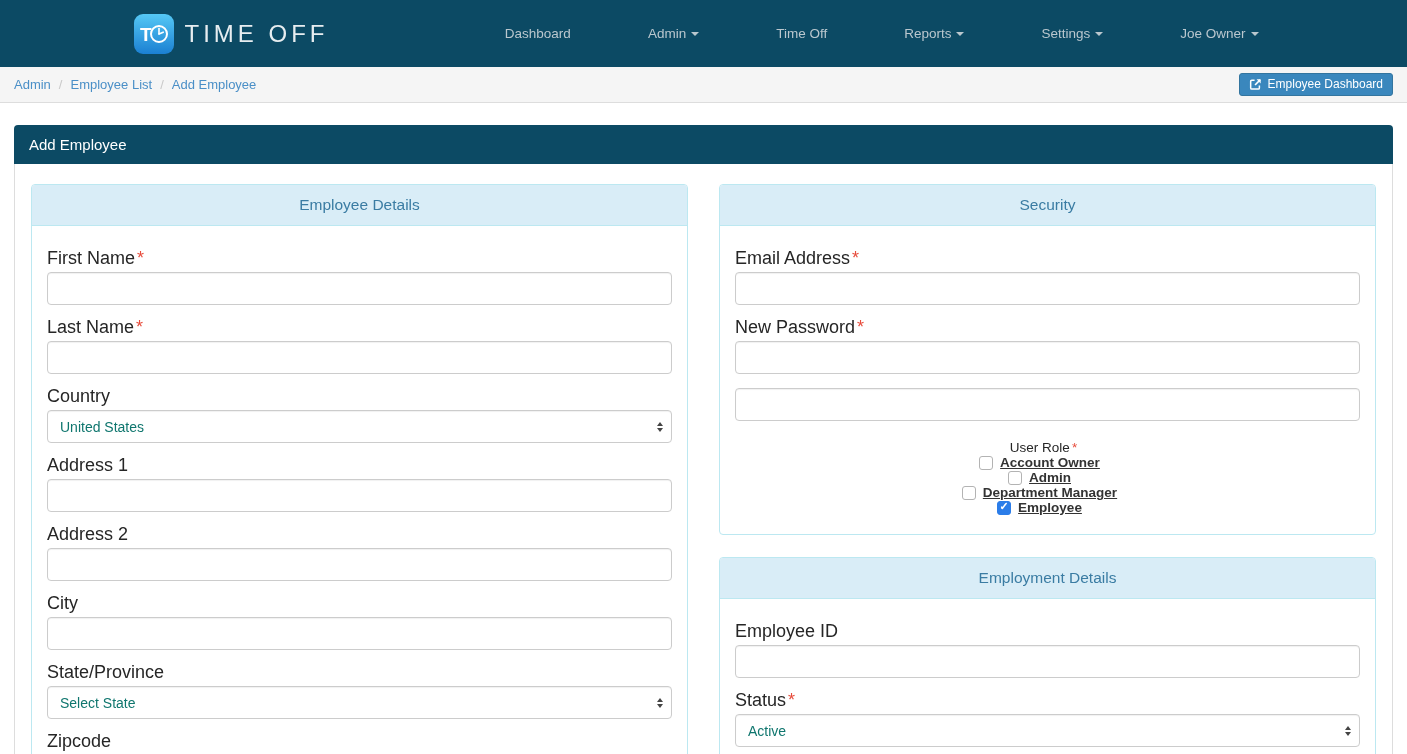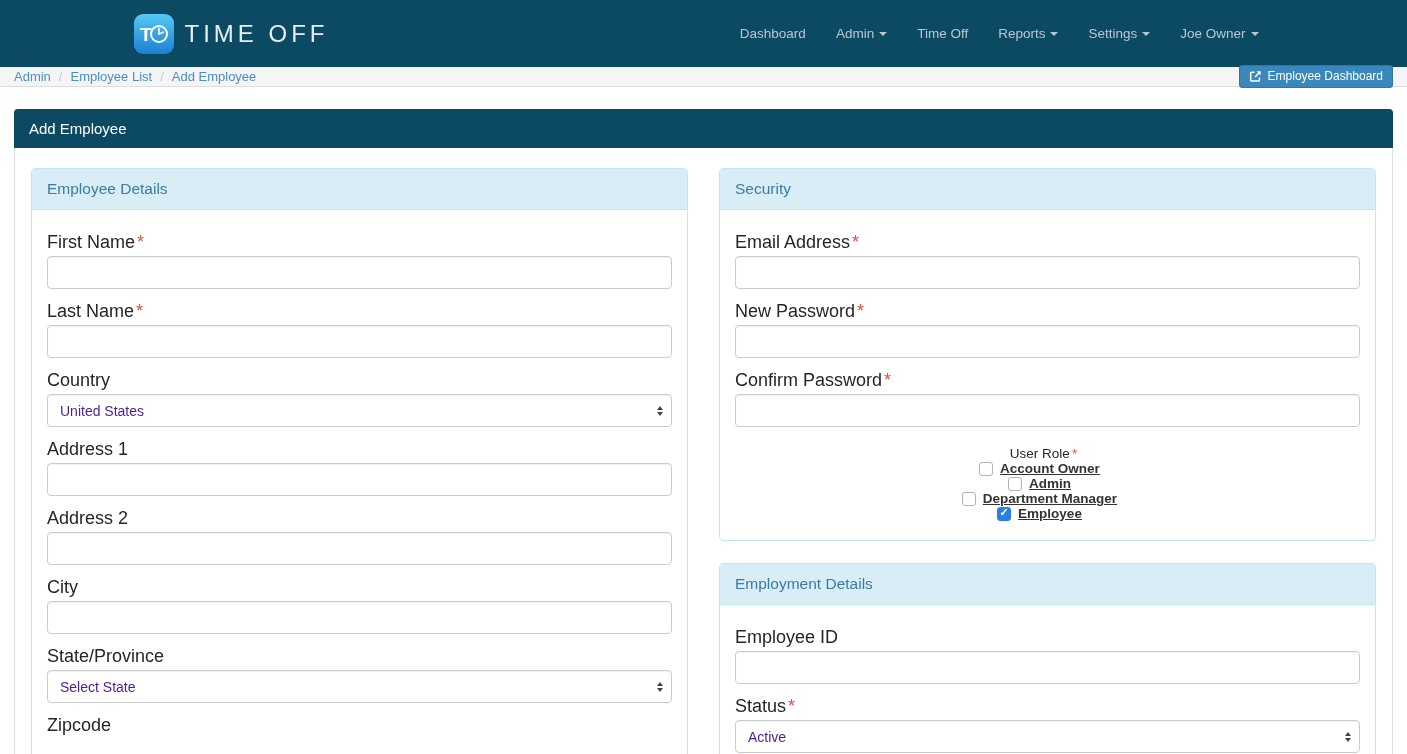--- a/index.html
+++ b/index.html
@@ -5,61 +5,61 @@
   * { margin:0; padding:0; box-sizing:border-box; }
   html,body { width:1407px; height:754px; overflow:hidden; background:#fff;
     font-family:"Liberation Sans", sans-serif; }
 
   
   .navbar { height:67px; background:#0c4a64; }
   .navbar-inner { width:1170px; height:100%; margin:0 auto; display:flex;
     align-items:center; padding:0 15px; }
   .brand { display:flex; align-items:center; gap:11px; text-decoration:none; cursor:pointer; }
   .brand-name { color:#e7edf0; font-size:24px; letter-spacing:4px; font-weight:400; }
-  .nav-menu { margin-left:auto; display:flex; align-items:flex-start; list-style:none; }
+  .nav-menu { margin-left:auto; display:flex; align-items:flex-start; list-style:none;gap:47px; }
   .nav-item { color:#bac7ce; font-size:13.5px; padding:10px 15px; cursor:pointer;
     display:flex; align-items:center; text-decoration:none; }
   .caret { display:inline-block; width:0; height:0; border-left:4px solid transparent;
     border-right:4px solid transparent; border-top:4px solid #bac7ce; margin-left:5px; }
 
   
-  .crumb-bar { height:20px; background:#f5f5f5; border-bottom:1px solid #ddd;
+  .crumb-bar { height:36px; background:#f5f5f5; border-bottom:1px solid #ddd;
     display:flex; align-items:center; padding:0 14px; font-size:13px; }
   .crumb-link { color:#4a8fc7; text-decoration:none; cursor:pointer; }
   .crumb-sep { color:#c9c9c9; padding:0 8px; }
   .btn-emp-dash { margin-left:auto; background:#3a87bd; border:1px solid #33759f;
     color:#fff; font-size:12px; padding:3px 9px 4px; border-radius:3px; cursor:pointer;
     display:flex; align-items:center; gap:6px; font-family:inherit; }
 
   
   .main { padding:0 14px; margin-top:22px; }
   .page-head { background:#0c4a64; color:#fff; font-size:15px; padding:11px 15px;
     border-radius:4px 4px 0 0; font-weight:400; }
   .outer-body { border:1px solid #ddd; border-top:none; background:#fff;
     padding:20px 16px 16px; }
   .cols { display:flex; gap:31px; align-items:flex-start; }
   .col { flex:1; min-width:0; }
 
   
   .panel { border:1px solid #bce8f1; border-radius:4px; background:#fff; }
   .panel + .panel { margin-top:22px; }
   .panel-heading { background:#d9edf7; color:#3a7ca3; font-size:15.5px;
-    padding:11px 15px; border-bottom:1px solid #bce8f1; border-radius:3px 3px 0 0; }
+    padding:11px 15px; border-bottom:1px solid #bce8f1; border-radius:3px 3px 0 0;text-align:center; }
   .panel-body { padding:24px 15px 15px; }
 
   
   .form-group { margin-bottom:14px; }
   .form-group label { display:block; font-size:18px; color:#262626;
     margin-bottom:5px; line-height:17px; font-weight:400; }
   .req { color:#e74c3c; margin-left:2px; }
   .form-control { display:block; width:100%; height:33px; border:1px solid #ccc;
     border-radius:4px; padding:6px 12px; font-size:14px; color:#555;
     font-family:inherit; background:#fff; box-shadow:inset 0 1px 1px rgba(0,0,0,.06); }
   .select-wrap { position:relative; }
-  select.form-control { -webkit-appearance:none; appearance:none; color:#4c1d95;
+  select.form-control { -webkit-appearance:none; appearance:none; color:#0f766e;
     padding-right:26px; cursor:pointer; }
   .sel-arrows { position:absolute; right:9px; top:50%; transform:translateY(-50%);
     display:flex; flex-direction:column; gap:2px; pointer-events:none; }
   .sel-arrows i { display:block; width:0; height:0;
     border-left:3.5px solid transparent; border-right:3.5px solid transparent; }
   .sel-arrows .up   { border-bottom:4.5px solid #444; }
   .sel-arrows .down { border-top:4.5px solid #444; }
 
   
   .role-row { display:flex; align-items:center; margin:19px 0 4px; flex-wrap:wrap;flex-direction:column; }
@@ -217,21 +217,20 @@
           <div class="panel-body">
             <div class="form-group">
               <label><span>Email Address</span><span class="req">*</span></label>
               <input type="text" class="form-control" style="">
             </div>
             <div class="form-group">
               <label><span>New Password</span><span class="req">*</span></label>
               <input type="password" class="form-control" style="">
             </div>
             <div class="form-group">
-              <label><span>Confirm Password</span><span class="req">*</span></label>
               <input type="password" class="form-control" style="">
             </div>
             <div class="role-row">
               <span class="role-label"><span>User Role</span><span class="req">*</span></span>
               <span class="cb-item">
                 <span class="cb"></span>
                 <span class="cb-text">Account Owner</span>
               </span>
               <span class="cb-item">
                 <span class="cb"></span>

